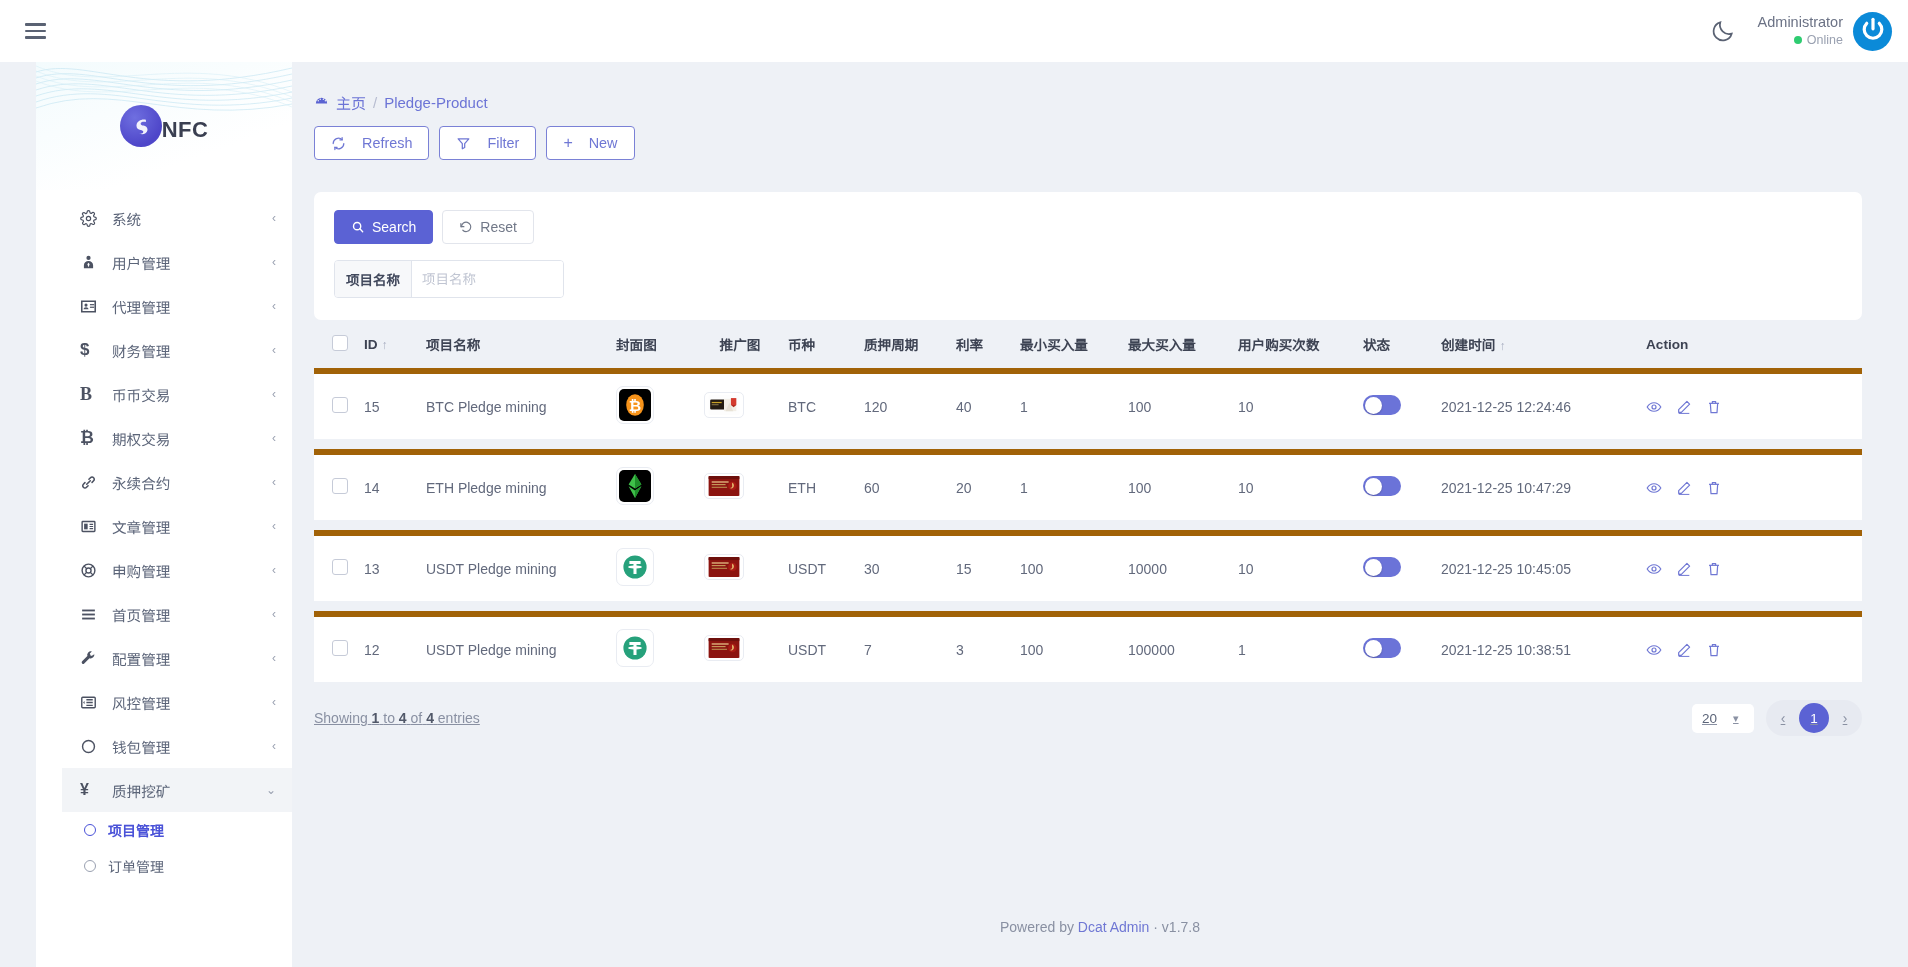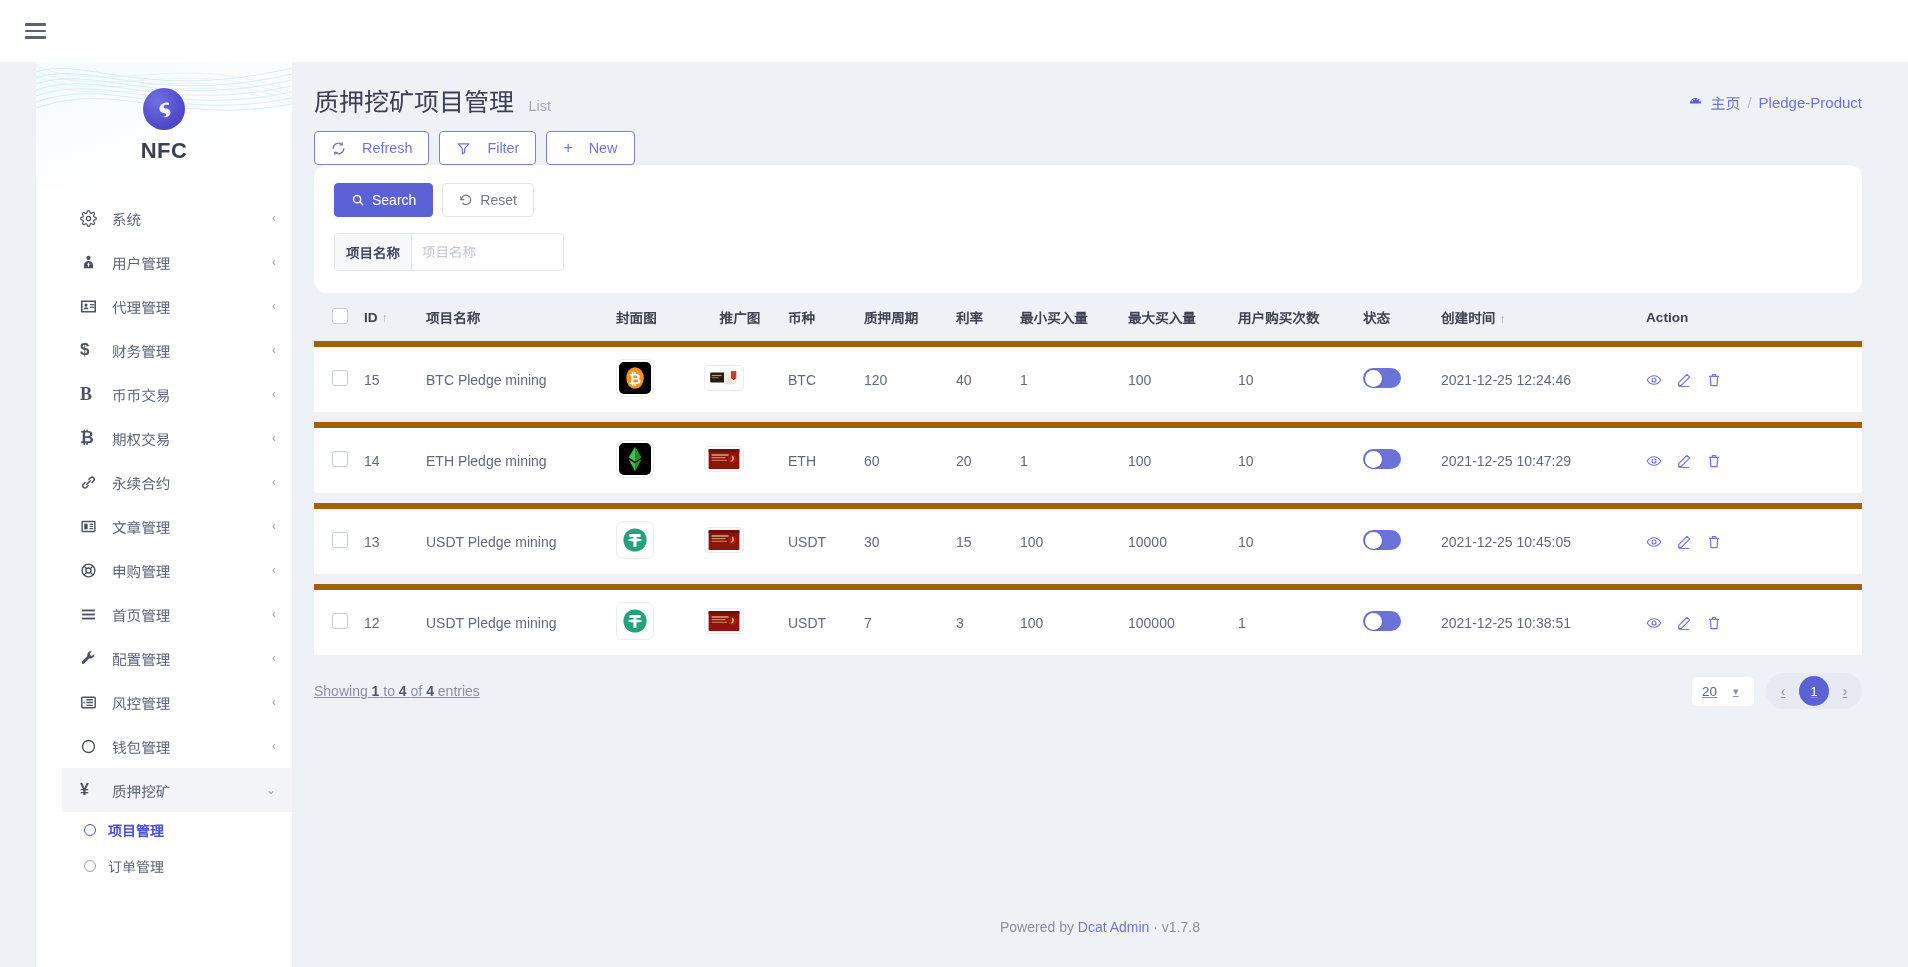--- a/index.html
+++ b/index.html
@@ -41,21 +41,21 @@
     color: #fff;
   }
 
   
   .sidebar {
     position: absolute; top: 62px; left: 36px; width: 256px; height: 905px;
     background: #fff; overflow: hidden;
   }
   .brand {
     height: 128px; position: relative; overflow: hidden;
-    display: flex; flex-direction: column; align-items: center; justify-content: center;
+    display: flex; flex-direction: row; align-items: center; justify-content: center;
     background: linear-gradient(160deg,#f3fbfd 0%, #ffffff 70%);
   }
   .brand svg.wave { position: absolute; top: 0; left: 0; width: 256px; height: 70px; }
   .brand-logo {
     width: 42px; height: 42px; border-radius: 50%;
     background: radial-gradient(circle at 35% 30%, #6f6fe0 0%, #4e46c9 70%);
     position: relative; z-index: 2; display:flex; align-items:center; justify-content:center;
   }
   .brand-logo svg { width: 26px; height: 26px; }
   .brand-name { margin-top: 8px; font-size: 22px; font-weight: bold; color: #3a3f51; letter-spacing: .5px; z-index: 2; }
@@ -107,21 +107,21 @@
     border: 1px solid #7a81d6; background: #fff; color: #6f77d4;
     border-radius: 4px; font-size: 14.4px; padding: 8px 16px;
     display: inline-flex; align-items: center; gap: 16px; cursor: pointer;
     font-family: inherit;
   }
   .btn + .btn { margin-left: 10px; }
   .btn svg { width: 15px; height: 15px; }
   .btn-new { margin-left: auto; }
 
   .panel {
-    margin: 0 46px 0 22px; background: #fff; border-radius: 13px;
+    margin: 32px 46px 0 22px; background: #fff; border-radius: 7px;
     padding: 18px 20px 22px 20px;
   }
   .filter-btns { display: flex; align-items: center; gap: 9px; }
   .btn-search {
     background: #5b62d4; border: 1px solid #5b62d4; color: #fff;
     border-radius: 4px; padding: 8px 16px; font-size: 14px;
     display: inline-flex; align-items: center; gap: 7px; cursor: pointer;
     font-family: inherit;
   }
   .btn-reset {
@@ -231,20 +231,40 @@
   .page-footer a { color: #6f77d4; text-decoration: none; cursor: pointer; }
 </style>
 </head>
 <body>
 
 <div class="topbar">
   <div class="hamburger">
     <span></span>
       <span></span>
       <span></span>
+  </div>
+  <div class="topbar-right">
+    <svg class="moon-icon" viewBox="0 0 24 24" fill="none" stroke="currentColor" stroke-width="1.6">
+      <path d="M20 14.5A8.5 8.5 0 0 1 9.5 4a8.5 8.5 0 1 0 10.5 10.5z"></path>
+    </svg>
+    <div class="user-block">
+      <div class="user-text">
+        <div class="user-name">Administrator</div>
+        <div class="user-status">
+          <span class="dot-online"></span>
+          <span>Online</span>
+        </div>
+      </div>
+      <div class="avatar">
+        <svg viewBox="0 0 24 24" width="32" height="32" fill="none" stroke="#ffffff" stroke-width="2.4" stroke-linecap="round">
+          <path d="M12 3.2v7.2"></path>
+          <path d="M7.3 6.2a6.6 6.6 0 1 0 9.4 0"></path>
+        </svg>
+      </div>
+    </div>
   </div>
 </div>
 
 <div class="sidebar">
   <div class="brand">
     <svg class="wave" viewBox="0 0 256 70" preserveAspectRatio="none">
       <g fill="none" stroke="#bfe3f0" stroke-width="0.7" opacity="0.85">
         <path d="M0 10 C 50 -6, 110 40, 256 6"></path>
         <path d="M0 16 C 55 -2, 115 44, 256 12"></path>
         <path d="M0 22 C 60 2, 120 48, 256 18"></path>
@@ -419,24 +439,20 @@
         <span class="sub-circle"></span>
         <span>订单管理</span>
       </div>
     </div>
   </div>
 </div>
 
 <div class="content">
 
   <div class="page-head">
-    <div class="titles">
-      <h1 class="page-title">质押挖矿项目管理</h1>
-      <span class="page-sub">List</span>
-    </div>
     <div class="breadcrumb">
       <svg class="bc-ico" viewBox="0 0 24 24" fill="currentColor">
         <path d="M12 4.5A9 9 0 0 0 3 13.5h18A9 9 0 0 0 12 4.5zm-5.2 6a1.2 1.2 0 1 1 0-2.4 1.2 1.2 0 0 1 0 2.4zm3.2-2.6a1.2 1.2 0 1 1 0-2.4 1.2 1.2 0 0 1 0 2.4zm5 0a1.2 1.2 0 1 1 0-2.4 1.2 1.2 0 0 1 0 2.4zm3.2 2.6a1.2 1.2 0 1 1 0-2.4 1.2 1.2 0 0 1 0 2.4z"></path>
       </svg>
       <a>主页</a>
       <span class="sep">/</span>
       <a>Pledge-Product</a>
     </div>
   </div>
 

